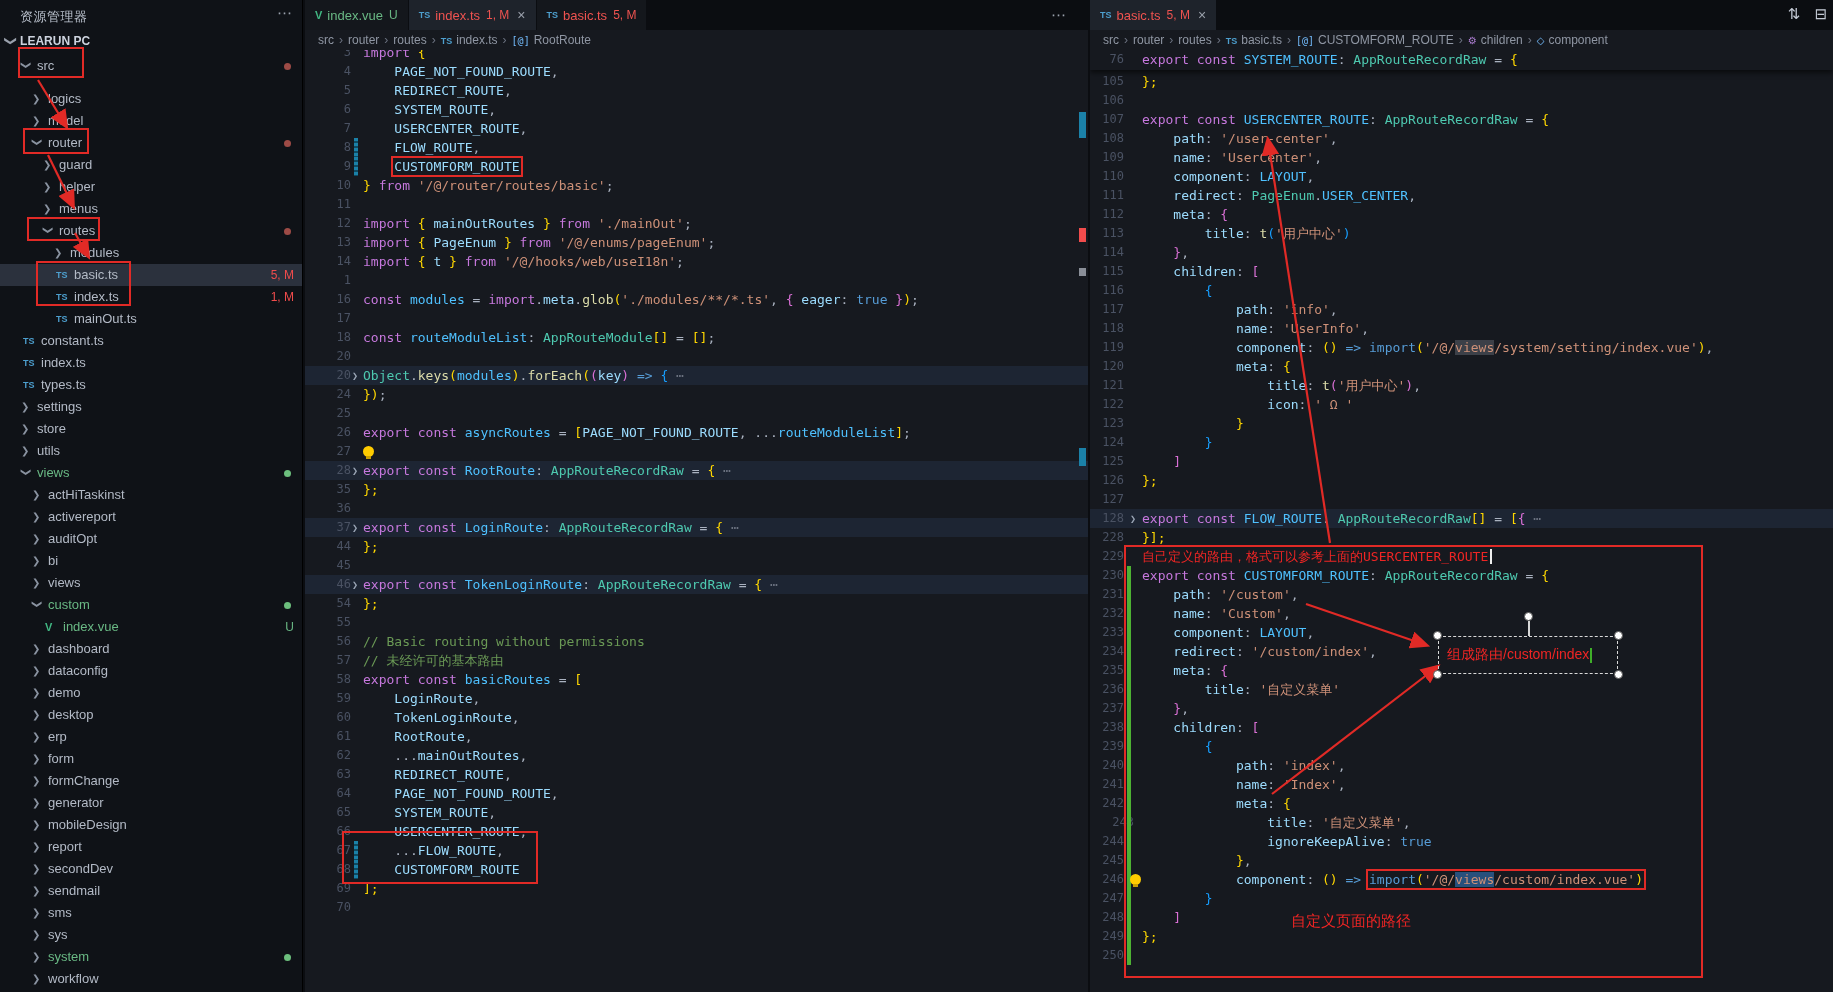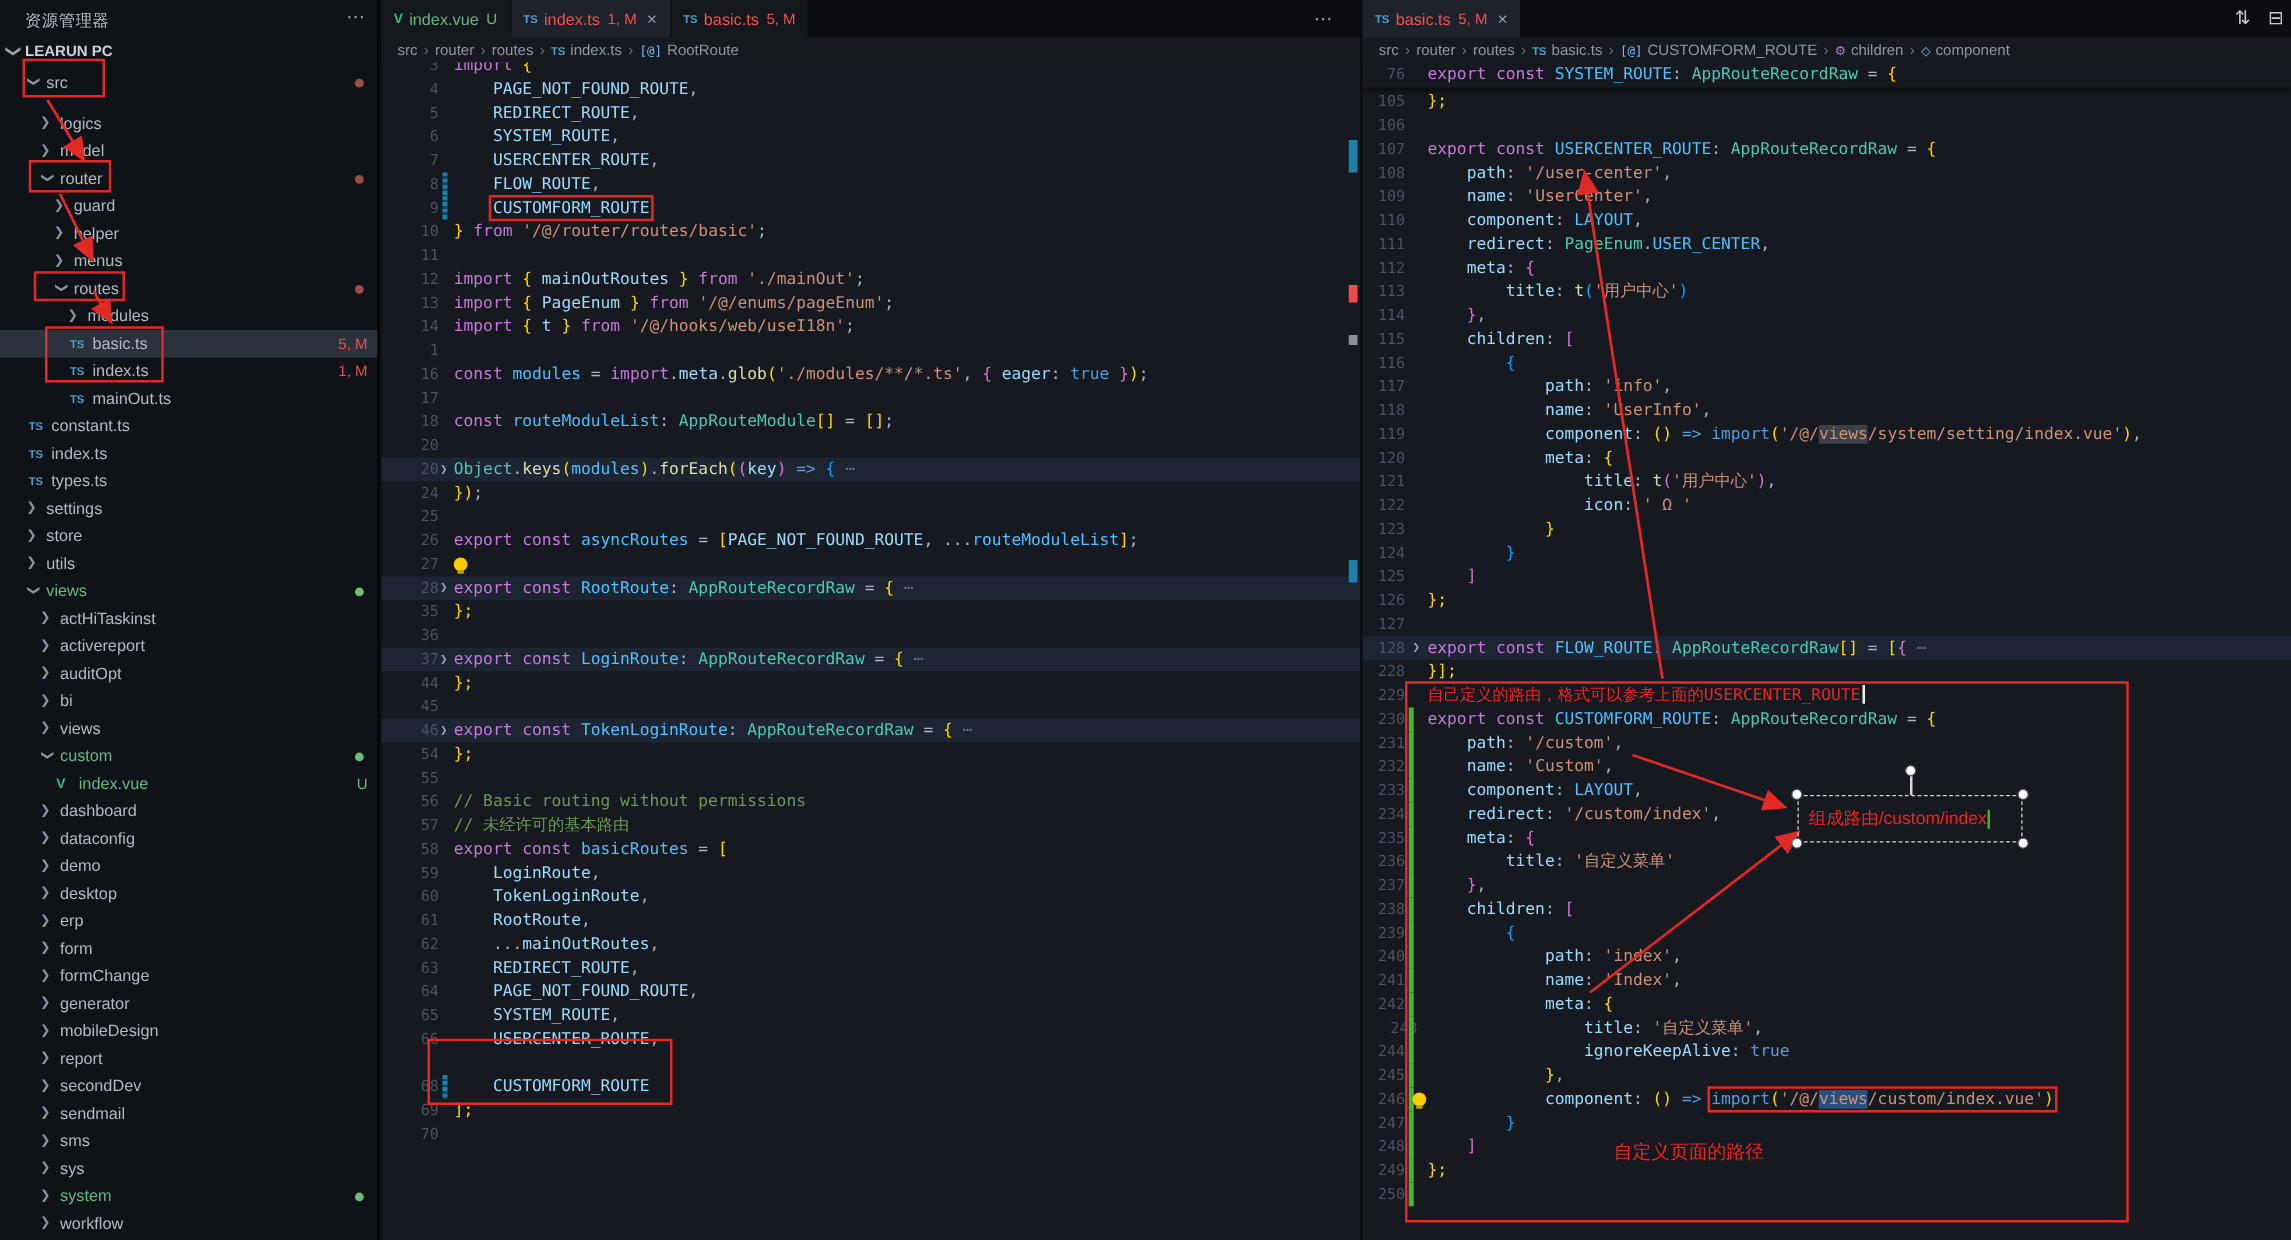--- a/index.html
+++ b/index.html
@@ -347,20 +347,21 @@
         <div class="cline" style="top: 601px;"><span class="lnum" style="left:0;width:46px">57</span><span class="codespan" style="left:58px"><span class="com">// 未经许可的基本路由</span></span></div>
         <div class="cline" style="top: 620px;"><span class="lnum" style="left:0;width:46px">58</span><span class="codespan" style="left:58px"><span class="kw">export const </span><span class="def">basicRoutes</span><span class="pun"> = </span><span class="br1">[</span></span></div>
         <div class="cline" style="top: 639px;"><span class="lnum" style="left:0;width:46px">59</span><span class="codespan" style="left:58px"><span class="sp">    </span><span class="var">LoginRoute</span><span class="pun">,</span></span></div>
         <div class="cline" style="top: 658px;"><span class="lnum" style="left:0;width:46px">60</span><span class="codespan" style="left:58px"><span class="sp">    </span><span class="var">TokenLoginRoute</span><span class="pun">,</span></span></div>
         <div class="cline" style="top: 677px;"><span class="lnum" style="left:0;width:46px">61</span><span class="codespan" style="left:58px"><span class="sp">    </span><span class="var">RootRoute</span><span class="pun">,</span></span></div>
         <div class="cline" style="top: 696px;"><span class="lnum" style="left:0;width:46px">62</span><span class="codespan" style="left:58px"><span class="sp">    </span><span class="pun">...</span><span class="var">mainOutRoutes</span><span class="pun">,</span></span></div>
         <div class="cline" style="top: 715px;"><span class="lnum" style="left:0;width:46px">63</span><span class="codespan" style="left:58px"><span class="sp">    </span><span class="var">REDIRECT_ROUTE</span><span class="pun">,</span></span></div>
         <div class="cline" style="top: 734px;"><span class="lnum" style="left:0;width:46px">64</span><span class="codespan" style="left:58px"><span class="sp">    </span><span class="var">PAGE_NOT_FOUND_ROUTE</span><span class="pun">,</span></span></div>
         <div class="cline" style="top: 753px;"><span class="lnum" style="left:0;width:46px">65</span><span class="codespan" style="left:58px"><span class="sp">    </span><span class="var">SYSTEM_ROUTE</span><span class="pun">,</span></span></div>
         <div class="cline" style="top: 772px;"><span class="lnum" style="left:0;width:46px">66</span><span class="codespan" style="left:58px"><span class="sp">    </span><span class="var">USERCENTER_ROUTE</span><span class="pun">,</span></span></div>
+        <div class="cline" style="top: 791px;"><span class="lnum" style="left:0;width:46px">67</span><div class="modbar" style="left:49px"></div><span class="codespan" style="left:58px"><span class="sp">    </span><span class="pun">...</span><span class="var">FLOW_ROUTE</span><span class="pun">,</span></span></div>
         <div class="cline" style="top: 810px;"><span class="lnum" style="left:0;width:46px">68</span><div class="modbar" style="left:49px"></div><span class="codespan" style="left:58px"><span class="sp">    </span><span class="var">CUSTOMFORM_ROUTE</span></span></div>
         <div class="cline" style="top: 829px;"><span class="lnum" style="left:0;width:46px">69</span><span class="codespan" style="left:58px"><span class="br1">];</span></span></div>
         <div class="cline" style="top: 848px;"><span class="lnum" style="left:0;width:46px">70</span><span class="codespan" style="left:58px"></span></div>
         <div class="ruler-mark" style="right: 2px; top: 62px; height: 26px; background: rgb(27, 129, 168);"></div>
         <div class="ruler-mark" style="right: 2px; top: 178px; height: 14px; background: rgb(241, 76, 76);"></div>
         <div class="ruler-mark" style="right: 2px; top: 218px; height: 8px; background: rgb(138, 143, 152);"></div>
         <div class="ruler-mark" style="right: 2px; top: 398px; height: 18px; background: rgb(27, 129, 168);"></div>
       </div>
   </div>
 

